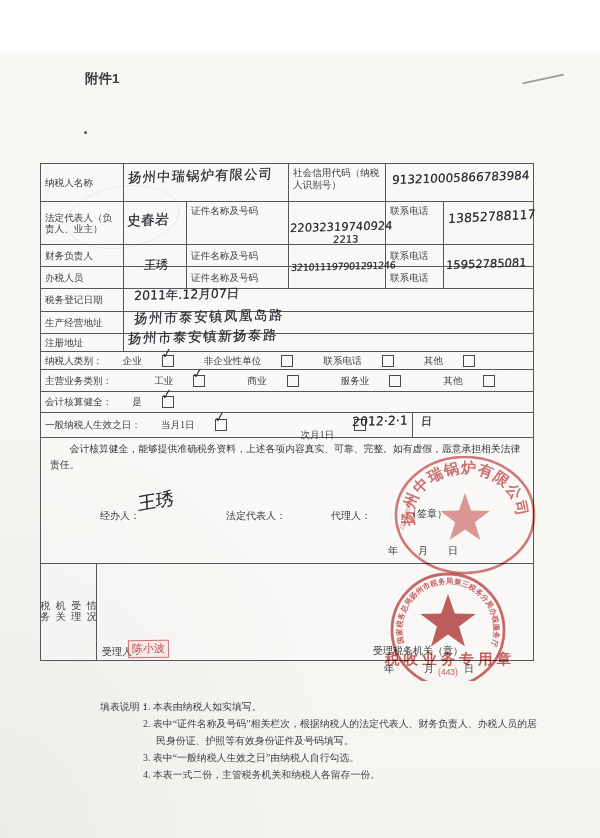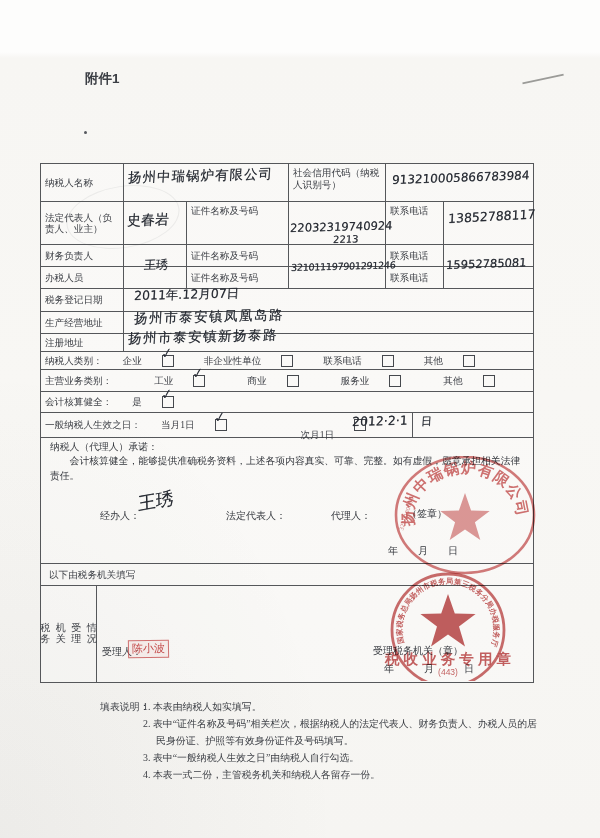--- a/index.html
+++ b/index.html
@@ -192,29 +192,25 @@
         <span class="cb">
             <span class="tick"></span>
           </span>
       </div>
       <div class="c grow last"></div>
     </div>
 
     <div class="row h126">
       <div class="c grow last promise top">
         <div>
-          <div class="ptitle">纳税人（代理人）承诺：</div>
           <div class="pbody">会计核算健全，能够提供准确税务资料，上述各项内容真实、可靠、完整。如有虚假，愿意承担相关法律责任。</div>
         </div>
       </div>
     </div>
 
-    <div class="row h22">
-      <div class="c grow last" style="padding-left:8px;">以下由税务机关填写</div>
-    </div>
 
     <div class="row h96">
       <div class="c side">
         <div>税务</div>
         <div>机关</div>
         <div>受理</div>
         <div>情况</div>
       </div>
       <div class="c grow last"></div>
     </div>

